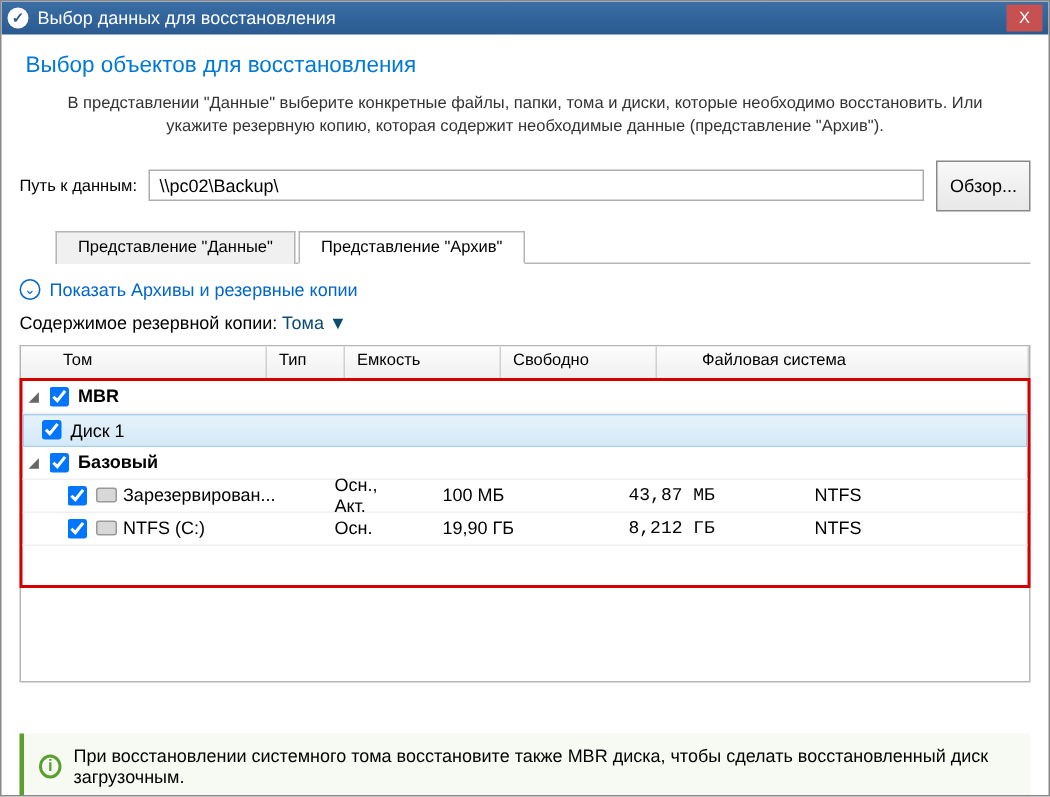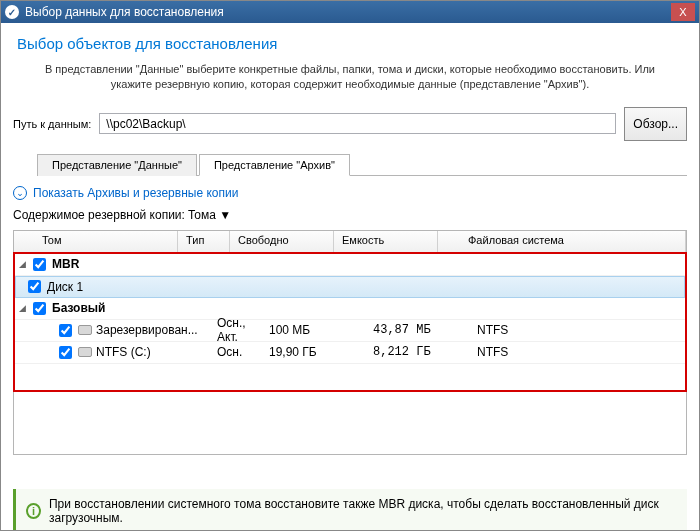--- a/index.html
+++ b/index.html
@@ -14,37 +14,37 @@
 .path-row { display: flex; align-items: center; gap: 8px; margin-bottom: 12px; }
 .path-label { font-size: 11px; }
 .path-input { flex: 1; border: 1px solid #abadb3; padding: 3px 6px; font-size: 12px; height: 21px; }
 .browse-btn { border: 1px solid #888; background: linear-gradient(#f8f8f8,#e8e8e8); padding: 2px 8px; height: 34px; cursor: pointer; }
 .tabs { display: flex; border-bottom: 1px solid #b5b5b5; margin-left: 24px; }
 .tab { border: 1px solid #b5b5b5; border-bottom: none; padding: 4px 14px; background: #f0f0f0; margin-right: 2px; cursor: pointer; position: relative; top: 1px; font-size: 11px; }
 .tab.active { background: #fff; border-bottom: 1px solid #fff; }
 .show-archives { display: flex; align-items: center; gap: 6px; color: #0066cc; margin: 10px 0 8px; cursor: pointer; font-size: 11px; }
 .expand-icon { width: 14px; height: 14px; border: 1px solid #0066cc; border-radius: 50%; display: flex; align-items: center; justify-content: center; font-size: 9px; }
 .contents-row { font-size: 11px; margin-bottom: 8px; }
-.contents-link { color: #000000; cursor: pointer; }
+.contents-link { color: #0c4a6e; cursor: pointer; }
 .grid-wrap { border: 1px solid #b5b5b5; height: 225px; }
 .grid-header { display: flex; background: linear-gradient(#fdfdfd,#f0f0f0); border-bottom: 1px solid #d0d0d0; height: 22px; }
 .gh { border-right: 1px solid #d0d0d0; padding: 3px 8px; font-size: 11px; }
 .gh1 { width: 164px; padding-left: 28px; }
 .gh2 { width: 52px; }
 .gh3 { width: 104px; }
 .gh4 { width: 104px; }
 .gh5 { flex: 1; margin-left: 22px; }
 .grid-body { border: 2px solid #d40000; height: 140px; margin: -1px; }
 .grow { display: flex; align-items: center; height: 22px; padding-left: 4px; border-bottom: 1px solid #f0f0f0; font-size: 11px; }
 .grow.selected { background: linear-gradient(#e6f2fb, #d4e9f7); border: 1px solid #a8d0ee; }
 .tree-toggle { width: 12px; color: #666; font-size: 9px; cursor: pointer; margin-right: 2px; }
 .chk { width: 13px; height: 13px; margin-right: 6px; }
 .bold { font-weight: bold; }
 .indent1 { padding-left: 12px; }
-.indent2 { padding-left: 44px; }
+.indent2 { padding-left: 30px; gap: 20px; }
 .disk-icon { width: 14px; height: 10px; background: #d8d8d8; border: 1px solid #999; border-radius: 2px; margin-right: 4px; }
 .c1 { width: 158px; display: flex; align-items: center; }
 .c2 { width: 52px; }
 .c3 { width: 104px; }
 .c4 { width: 104px; font-family: Liberation Mono, monospace; }
 .c5 { flex: 1; }
 .info-bar { border-left: 3px solid #5aa02c; background: #f6faf3; padding: 8px 10px; margin: 34px 0 0; display: flex; align-items: center; gap: 8px; font-size: 11px; }
 .info-icon { width: 16px; height: 16px; border: 2px solid #5aa02c; border-radius: 50%; color: #5aa02c; display: flex; align-items: center; justify-content: center; font-size: 11px; font-weight: bold; }
 </style>
 </head>
@@ -78,22 +78,22 @@
 
   <div class="contents-row">
     <span>Содержимое резервной копии:</span>
     <span class="contents-link">Тома ▼</span>
   </div>
 
   <div class="grid-wrap">
     <div class="grid-header">
       <div class="gh gh1">Том</div>
       <div class="gh gh2">Тип</div>
+      <div class="gh gh3">Емкость</div>
       <div class="gh gh4">Свободно</div>
-      <div class="gh gh3">Емкость</div>
       <div class="gh gh5">Файловая система</div>
     </div>
     <div class="grid-body">
       <div class="grow">
         <span class="tree-toggle">◢</span>
         <input type="checkbox" class="chk" checked="" style="">
         <span class="bold">MBR</span>
       </div>
       <div class="grow selected indent1">
         <input type="checkbox" class="chk" checked="" style="">

